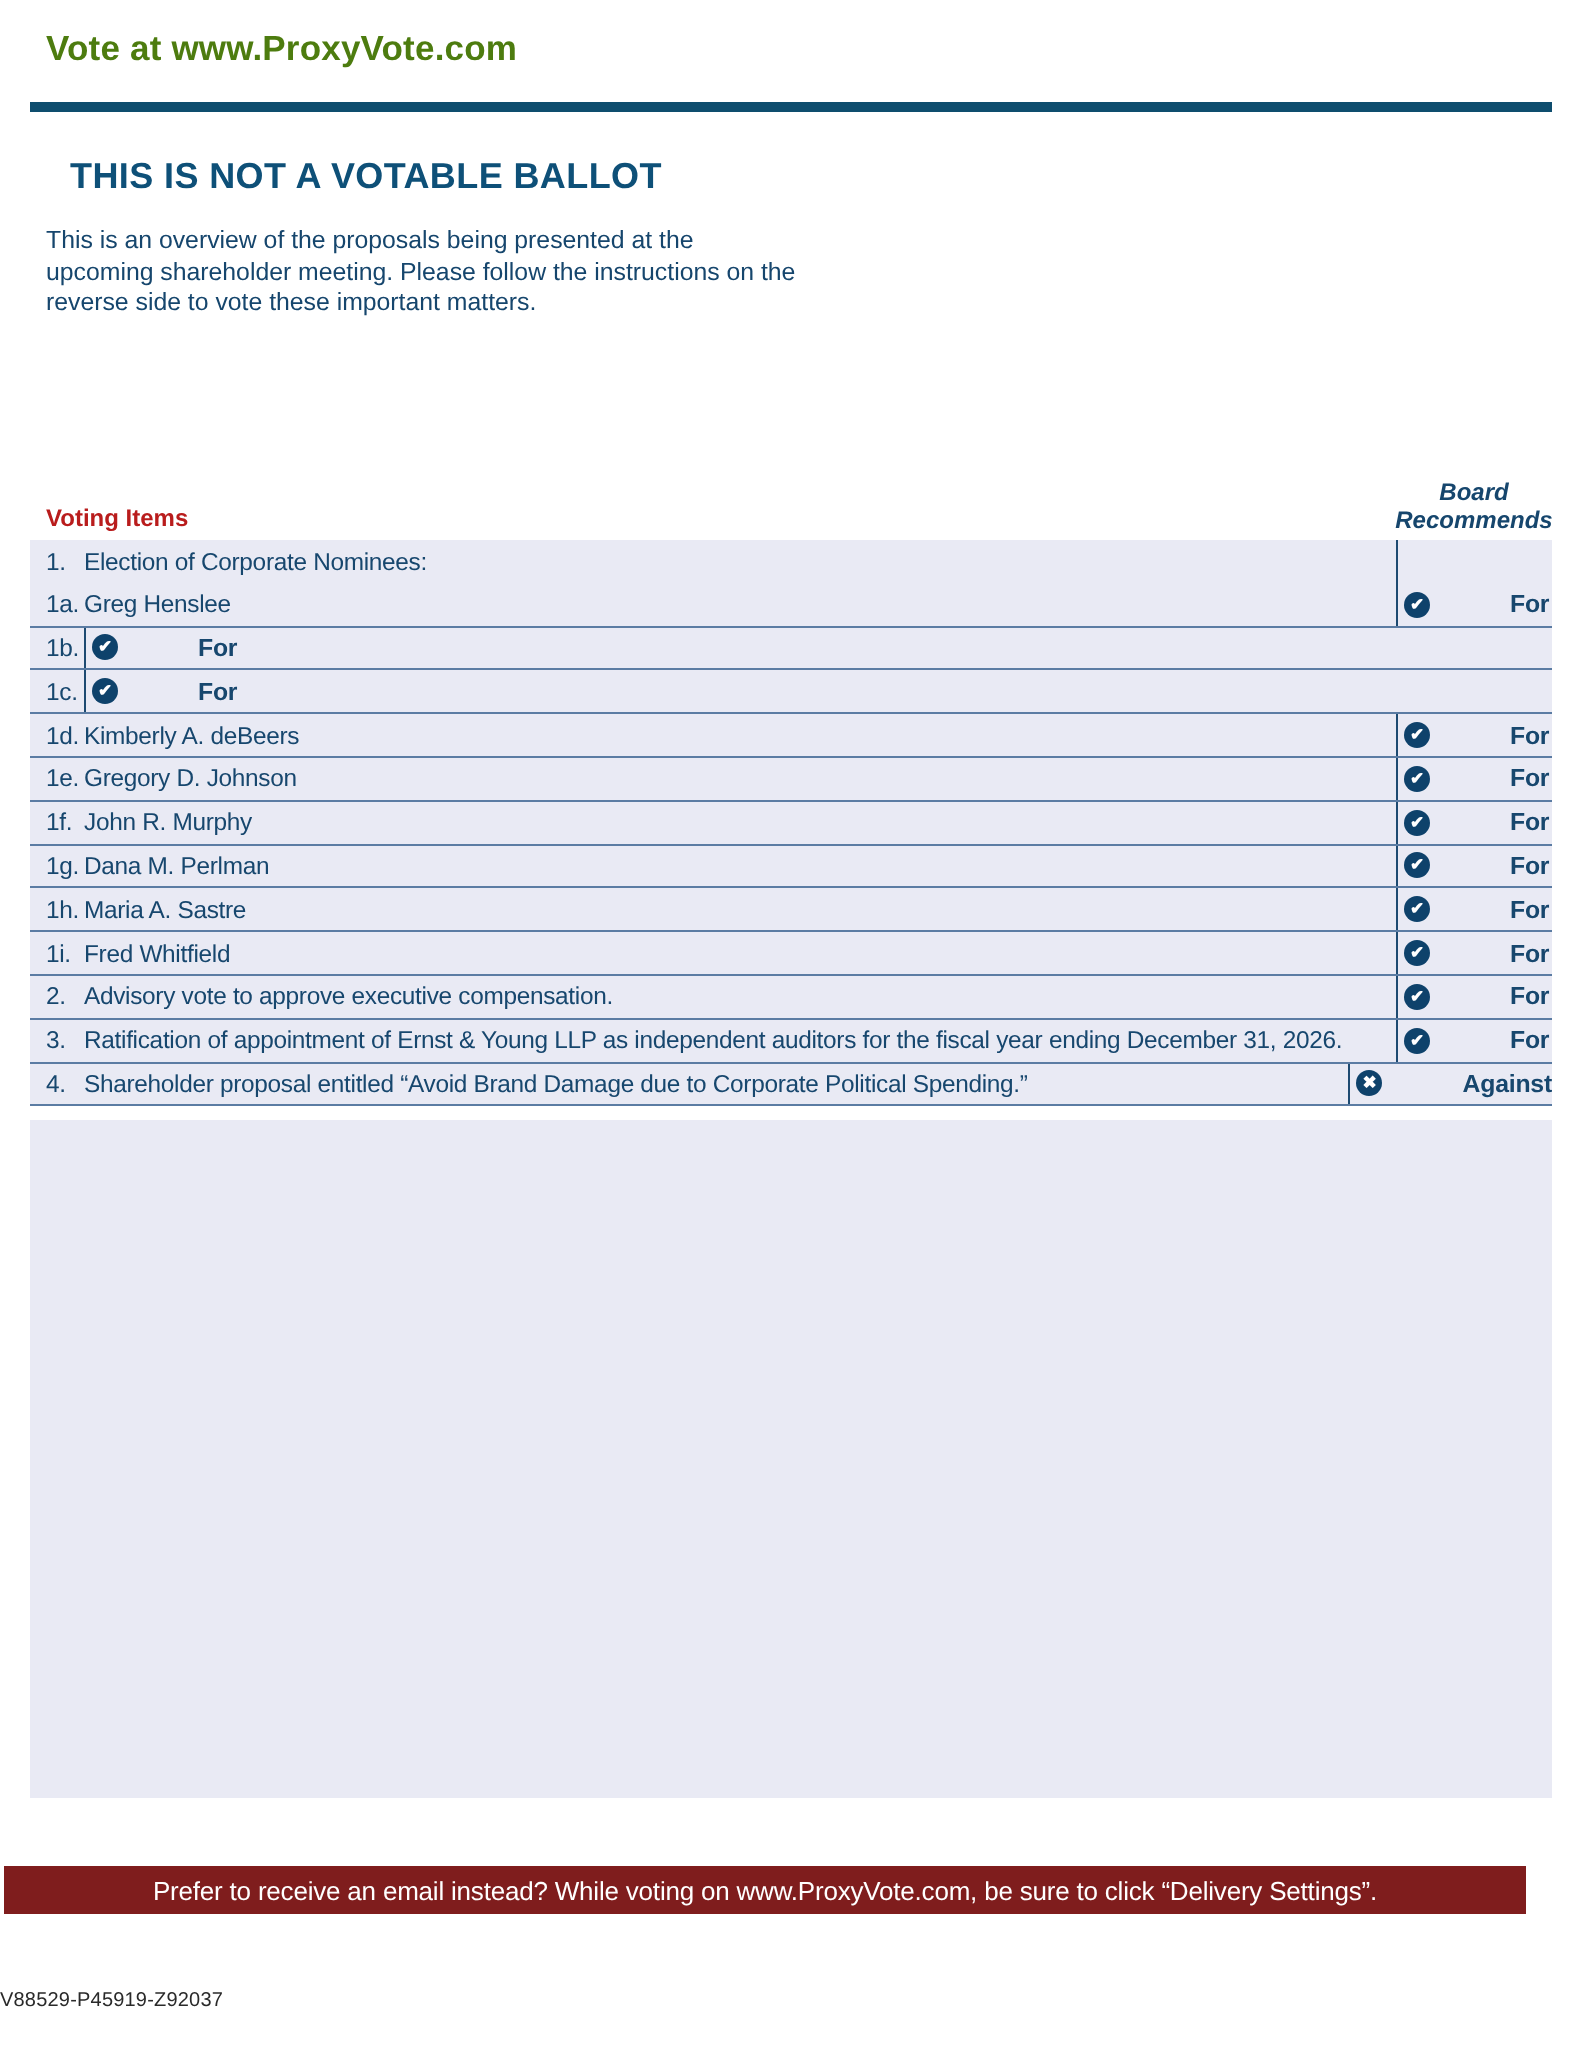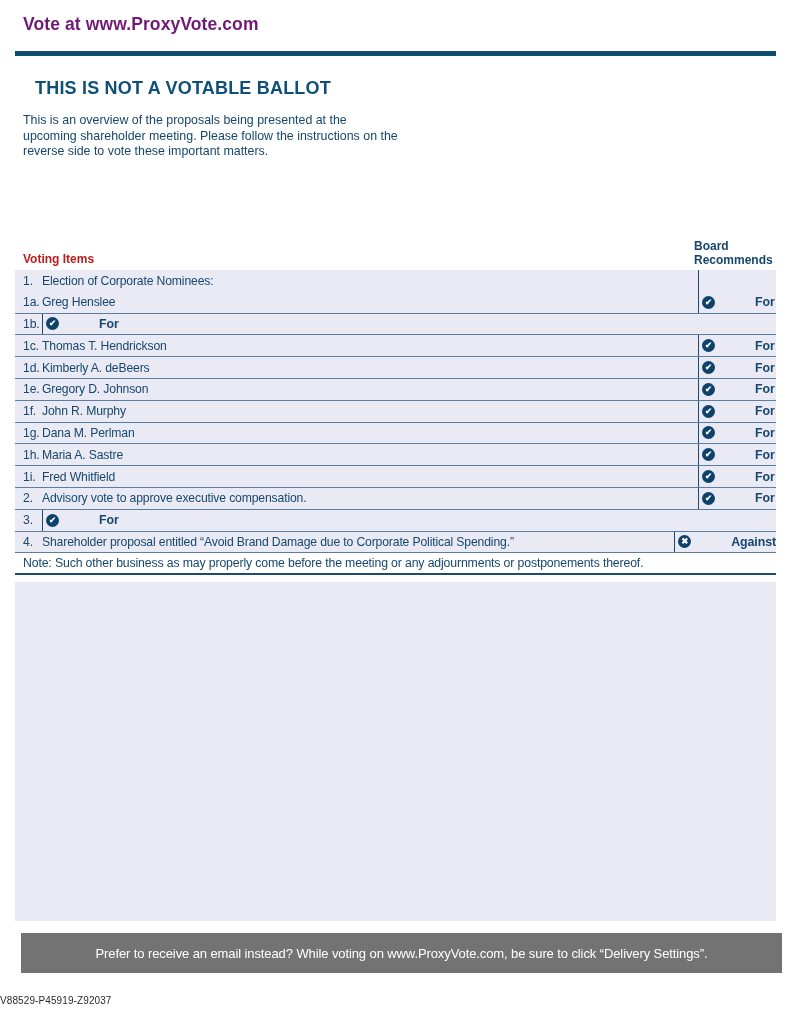--- a/index.html
+++ b/index.html
@@ -6,21 +6,21 @@
   html, body { width: 791px; height: 1024px; }
   body {
     position: relative;
     background: #ffffff;
     font-family: "Liberation Sans", sans-serif;
     overflow: hidden;
   }
 
   .header-title {
     position: absolute; left: 23px; top: 14px;
-    font-size: 17.5px; font-weight: bold; color: #701a75;
+    font-size: 17.5px; font-weight: bold; color: #4d7c0f;
     letter-spacing: 0.1px;
   }
   .header-rule {
     position: absolute; left: 15px; top: 51px;
     width: 761px; height: 5px; background: #0e4d6e;
   }
   .ballot-heading {
     position: absolute; left: 23px; top: 78px;
     font-size: 18px; font-weight: bold; color: #0e5078;
     letter-spacing: 0.2px;
@@ -31,21 +31,21 @@
     font-size: 12.4px; line-height: 15.6px; color: #16466d;
   }
 
   .col-items-header {
     position: absolute; left: 23px; top: 252px;
     font-size: 12px; font-weight: bold; color: #b91c1c;
   }
   .col-rec-header {
     position: absolute; left: 694px; top: 240px; width: 86px;
     font-size: 12px; font-weight: bold; color: #16466d;
-    text-align: left; line-height: 13.5px;
+    text-align: center; line-height: 13.5px; font-style: italic;
   }
 
   .voting-table {
     position: absolute; left: 15px; top: 270px; width: 761px;
   }
   .row {
     display: flex; align-items: center;
     height: 21.8px;
     background: #e9eaf4;
     border-bottom: 1px solid #5b7ca3;
@@ -81,22 +81,22 @@
     border-bottom: 2px solid #1d4a71;
     padding-left: 8px;
     color: #17476e; font-size: 12.3px; letter-spacing: -0.15px;
     white-space: nowrap; overflow: hidden;
   }
   .empty-area {
     margin-top: 7px; height: 339px; background: #e9eaf4;
   }
 
   .footer-banner {
-    position: absolute; left: 21px; top: 933px;
-    width: 761px; height: 40px; background: #737373;
+    position: absolute; left: 2px; top: 933px;
+    width: 761px; height: 24px; background: #7f1d1d;
     display: flex; align-items: center; justify-content: center;
   }
   .footer-banner .banner-text {
     color: #ffffff; font-size: 13px; letter-spacing: -0.1px;
     white-space: nowrap;
   }
   .document-code {
     position: absolute; left: 0; top: 995px; width: 676px;
     font-size: 10px; color: #2a2a2a;
     letter-spacing: 0.1px;
@@ -134,21 +134,20 @@
   </div>
       <div class="row">
     <span class="num">1b.</span>
     <span class="rec-cell">
       <span class="rec-icon">✔</span>
       <span class="rec-label">For</span>
     </span>
   </div>
       <div class="row">
     <span class="num">1c.</span>
-    <span class="txt">Thomas T. Hendrickson</span>
     <span class="rec-cell">
       <span class="rec-icon">✔</span>
       <span class="rec-label">For</span>
     </span>
   </div>
       <div class="row">
     <span class="num">1d.</span>
     <span class="txt">Kimberly A. deBeers</span>
     <span class="rec-cell">
       <span class="rec-icon">✔</span>
@@ -198,36 +197,34 @@
       <div class="row">
     <span class="num">2.</span>
     <span class="txt">Advisory vote to approve executive compensation.</span>
     <span class="rec-cell">
       <span class="rec-icon">✔</span>
       <span class="rec-label">For</span>
     </span>
   </div>
       <div class="row">
     <span class="num">3.</span>
+    <span class="txt">Ratification of appointment of Ernst &amp; Young LLP as independent auditors for the fiscal year ending December 31, 2026.</span>
     <span class="rec-cell">
       <span class="rec-icon">✔</span>
       <span class="rec-label">For</span>
     </span>
   </div>
       <div class="row">
     <span class="num">4.</span>
     <span class="txt">Shareholder proposal entitled “Avoid Brand Damage due to Corporate Political Spending.”</span>
     <span class="rec-cell">
       <span class="rec-icon">✖</span>
       <span class="rec-label">Against</span>
     </span>
   </div>
     </div>
-  <div class="note-row">
-    <span>Note: Such other business as may properly come before the meeting or any adjournments or postponements thereof.</span>
-  </div>
   <div class="empty-area"></div>
 </div>
 
 <div class="footer-banner">
   <span class="banner-text">Prefer to receive an email instead? While voting on www.ProxyVote.com, be sure to click “Delivery Settings”.</span>
 </div>
 <div class="document-code">V88529-P45919-Z92037</div>
 
 </body></html>

